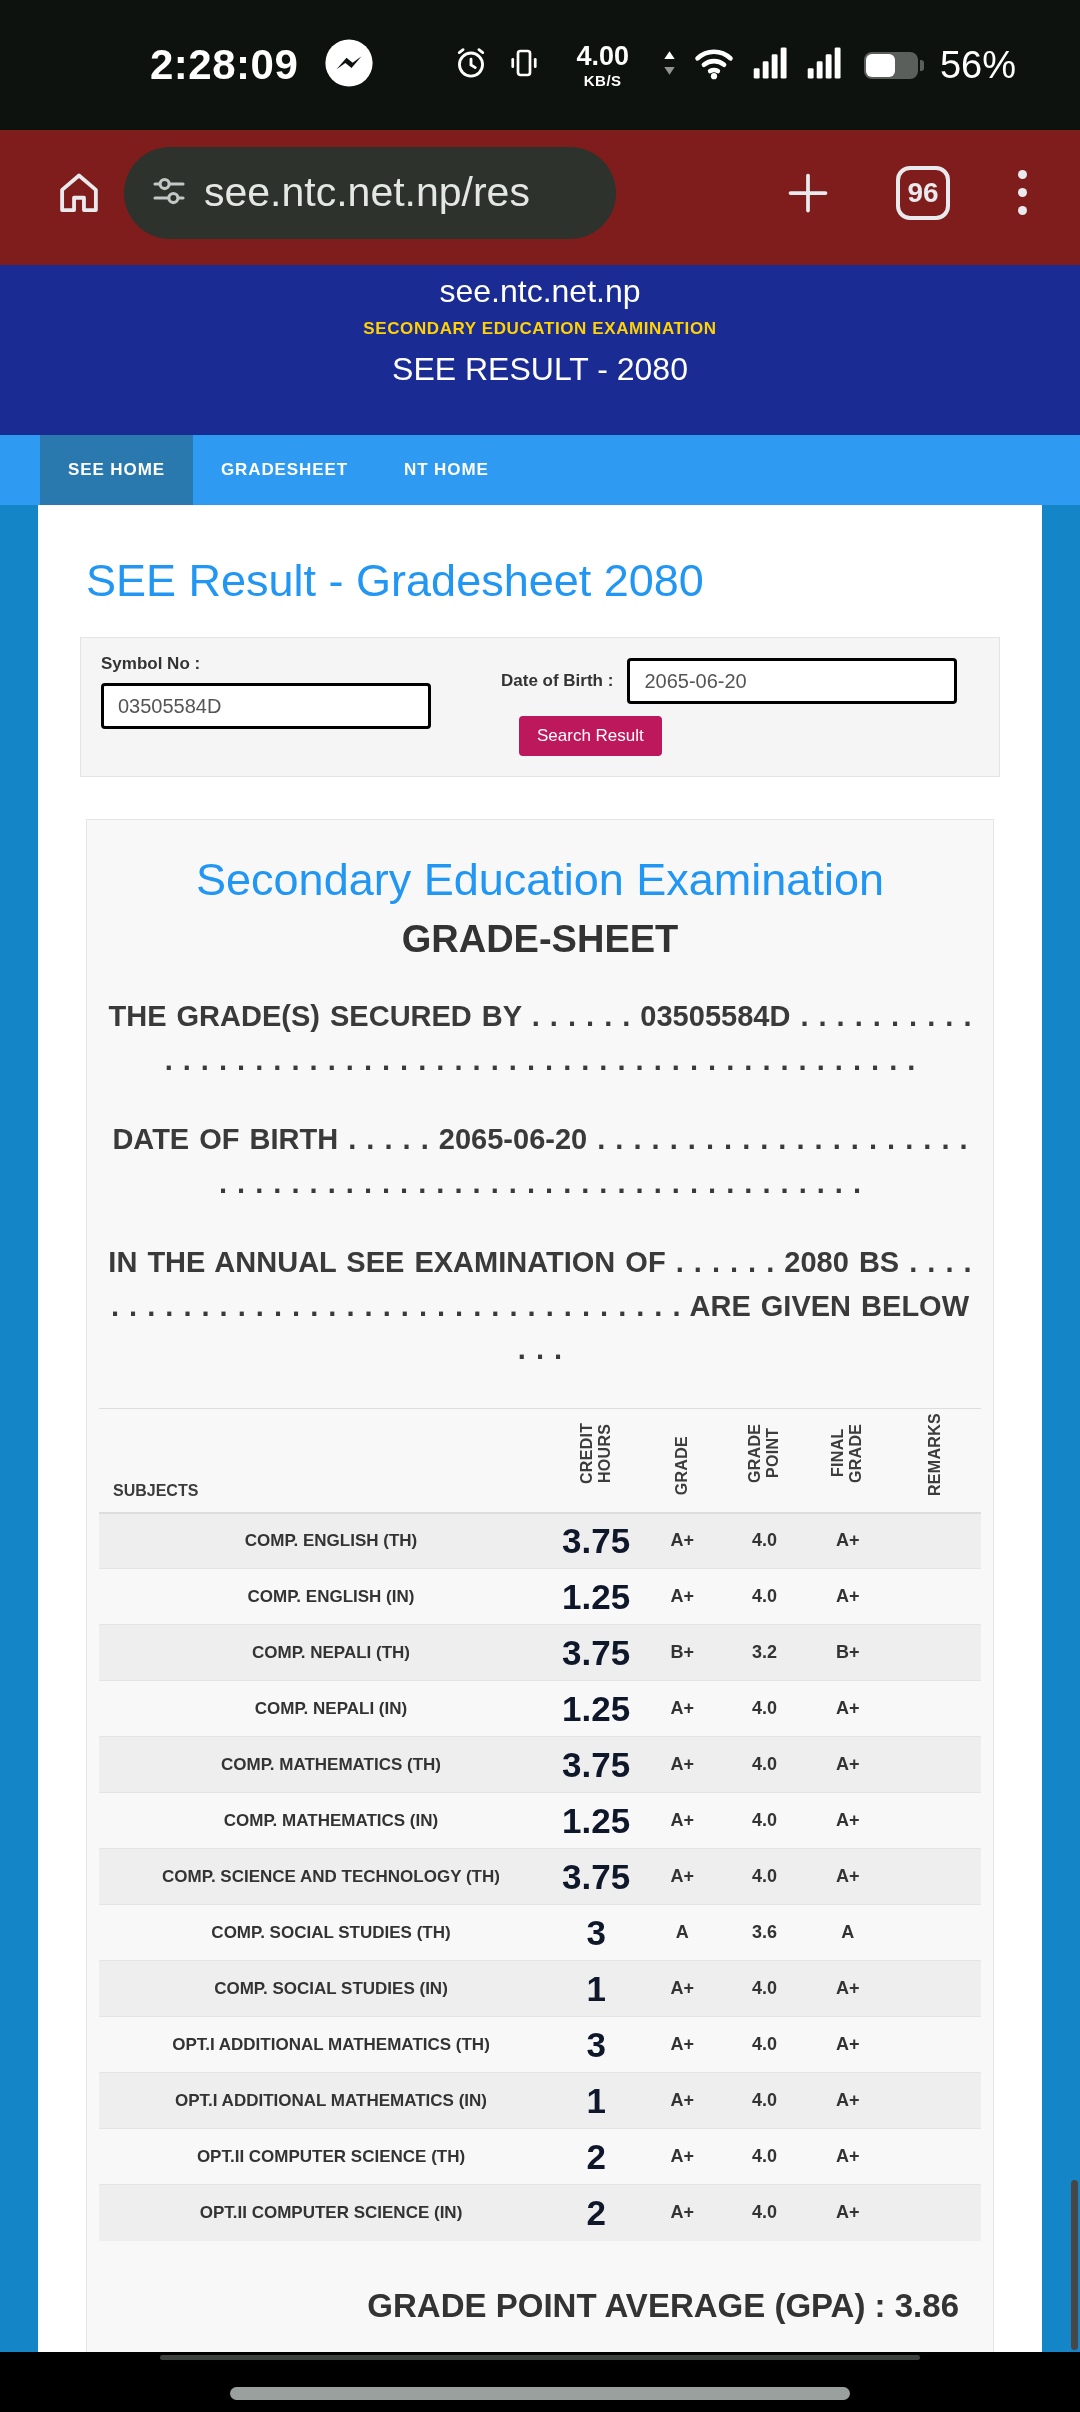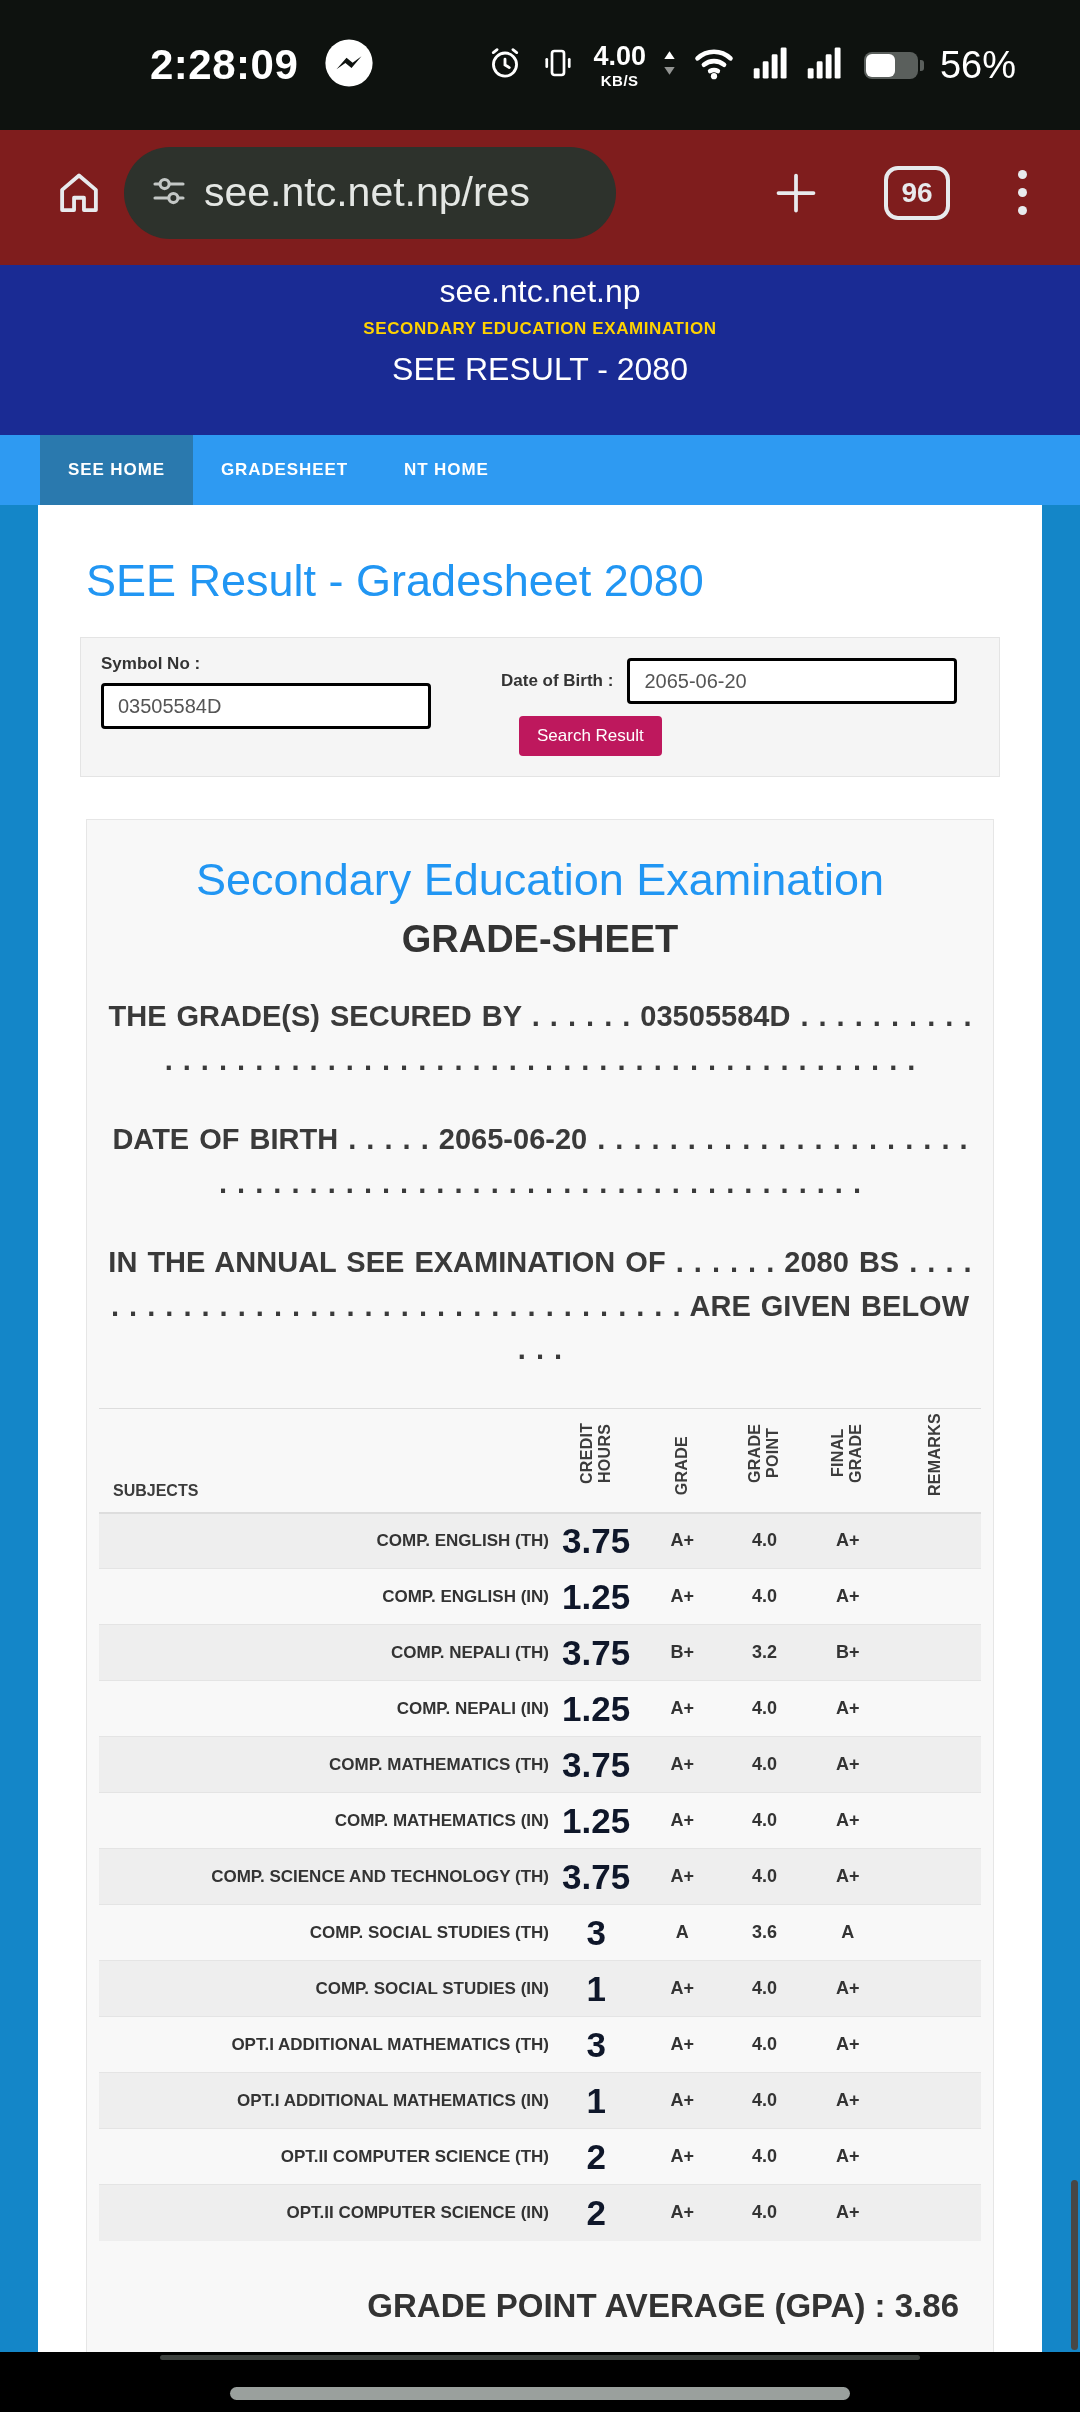--- a/index.html
+++ b/index.html
@@ -4,35 +4,35 @@
 <style>
   html,body{margin:0;padding:0;background:#000;}
   *{box-sizing:border-box;font-family:"Liberation Sans",sans-serif;}
   .screen{position:relative;width:1080px;height:2412px;background:#0e120f;overflow:hidden;}
 
   
   .status-bar{height:130px;background:#0e120f;display:flex;align-items:center;justify-content:space-between;padding:0 64px 0 150px;color:#fff;}
   .sb-left{display:flex;align-items:center;gap:26px;}
   .sb-time{font-size:42px;font-weight:700;letter-spacing:.5px;}
   .sb-right{display:flex;align-items:center;gap:16px;}
-  .net-speed{display:flex;flex-direction:column;align-items:center;line-height:1;margin:0 1px;}
+  .net-speed{display:flex;flex-direction:column;align-items:center;line-height:1;margin:0 18px;}
   .net-speed .spd{font-size:27px;font-weight:700;}
   .net-speed .unit{font-size:15px;font-weight:700;margin-top:3px;letter-spacing:.5px;}
   .battery{width:54px;height:27px;border-radius:8px;background:#5a5f5c;position:relative;margin-left:4px;}
   .battery .fill{position:absolute;left:2px;top:2px;bottom:2px;width:54%;background:#fff;border-radius:6px;}
   .battery:after{content:"";position:absolute;right:-6px;top:8px;width:4px;height:11px;background:#5a5f5c;border-radius:0 3px 3px 0;}
   .batt-pct{font-size:38px;font-weight:400;margin-left:6px;}
 
   
   .toolbar{height:135px;background:#7f1d1d;display:flex;align-items:center;padding:0 38px 10px 44px;}
   .home-btn{flex:0 0 auto;display:flex;align-items:center;justify-content:center;width:70px;height:70px;}
   .url-pill{flex:0 0 auto;display:flex;align-items:center;gap:14px;width:492px;height:92px;margin-left:10px;background:#2d322c;border-radius:46px;padding:0 24px;overflow:hidden;}
   .url-text{font-size:41px;color:#e4e7e4;white-space:nowrap;overflow:hidden;}
   .plus-btn{margin-left:auto;display:flex;align-items:center;justify-content:center;width:72px;height:72px;}
-  .tab-btn{margin-left:52px;width:66px;height:54px;border:4px solid #e8eaed;border-radius:14px;display:flex;align-items:center;justify-content:center;}
+  .tab-btn{margin-left:52px;width:54px;height:54px;border:4px solid #e8eaed;border-radius:14px;display:flex;align-items:center;justify-content:center;}
   .tab-count{font-size:28px;font-weight:700;color:#e8eaed;}
   .menu-btn{margin-left:52px;display:flex;flex-direction:column;gap:9px;align-items:center;justify-content:center;width:40px;height:70px;}
   .menu-btn i{width:9px;height:9px;border-radius:50%;background:#e8eaed;}
 
   
   .site-header{height:170px;background:#1a2b94;color:#fff;text-align:center;padding-top:4px;}
   .site-domain{font-size:32px;line-height:44px;}
   .site-sub{font-size:17px;font-weight:700;color:#ffd200;letter-spacing:.6px;margin-top:6px;}
   .site-title{font-size:32px;font-weight:400;margin-top:12px;}
 
@@ -65,21 +65,21 @@
   col.c-subj{width:450px;} col.c-cred{width:92px;} col.c-grade{width:80px;} col.c-point{width:84px;} col.c-final{width:82px;} col.c-rem{width:92px;}
   thead th{vertical-align:bottom;padding-bottom:12px;border-bottom:2px solid #ddd;font-size:16px;color:#3c3c3c;font-weight:700;}
   th.h-subjects{text-align:left;padding-left:14px;}
   th.vert{text-align:center;}
   th.vert span{display:inline-block;writing-mode:vertical-rl;transform:rotate(180deg);max-height:86px;line-height:1.15;letter-spacing:.3px;}
   thead th{height:104px;}
   tbody td{height:56px;border-top:1px solid #e4e4e4;}
   tbody tr:first-child td{border-top:none;}
   tbody tr:nth-child(odd){background:#eeeeee;}
   tbody tr:nth-child(even){background:#f8f8f8;}
-  td.c-sub{font-size:17px;font-weight:700;color:#333;padding-left:14px;text-align:right;}
+  td.c-sub{font-size:17px;font-weight:700;color:#333;padding-left:14px;text-align:center;}
   td.c-cred{font-size:35px;font-weight:700;color:#0f172a;text-align:center;}
   td.c-gr{font-size:18px;font-weight:700;color:#333;text-align:center;}
 
   .gpa-line{margin-top:46px;text-align:right;padding-right:22px;font-size:33px;font-weight:700;color:#333;}
 
   
   .gesture-bar{position:absolute;left:0;right:0;bottom:0;height:60px;background:#000;display:flex;align-items:flex-end;justify-content:center;}
   .hscrollbar{position:absolute;top:3px;left:160px;width:760px;height:5px;background:#3d413e;border-radius:3px;}
   .gesture-pill{width:620px;height:13px;border-radius:8px;background:#9aa09d;margin-bottom:12px;}
   .vscroll-thumb{position:absolute;right:2px;bottom:62px;width:7px;height:170px;background:#474747;border-radius:4px;}

